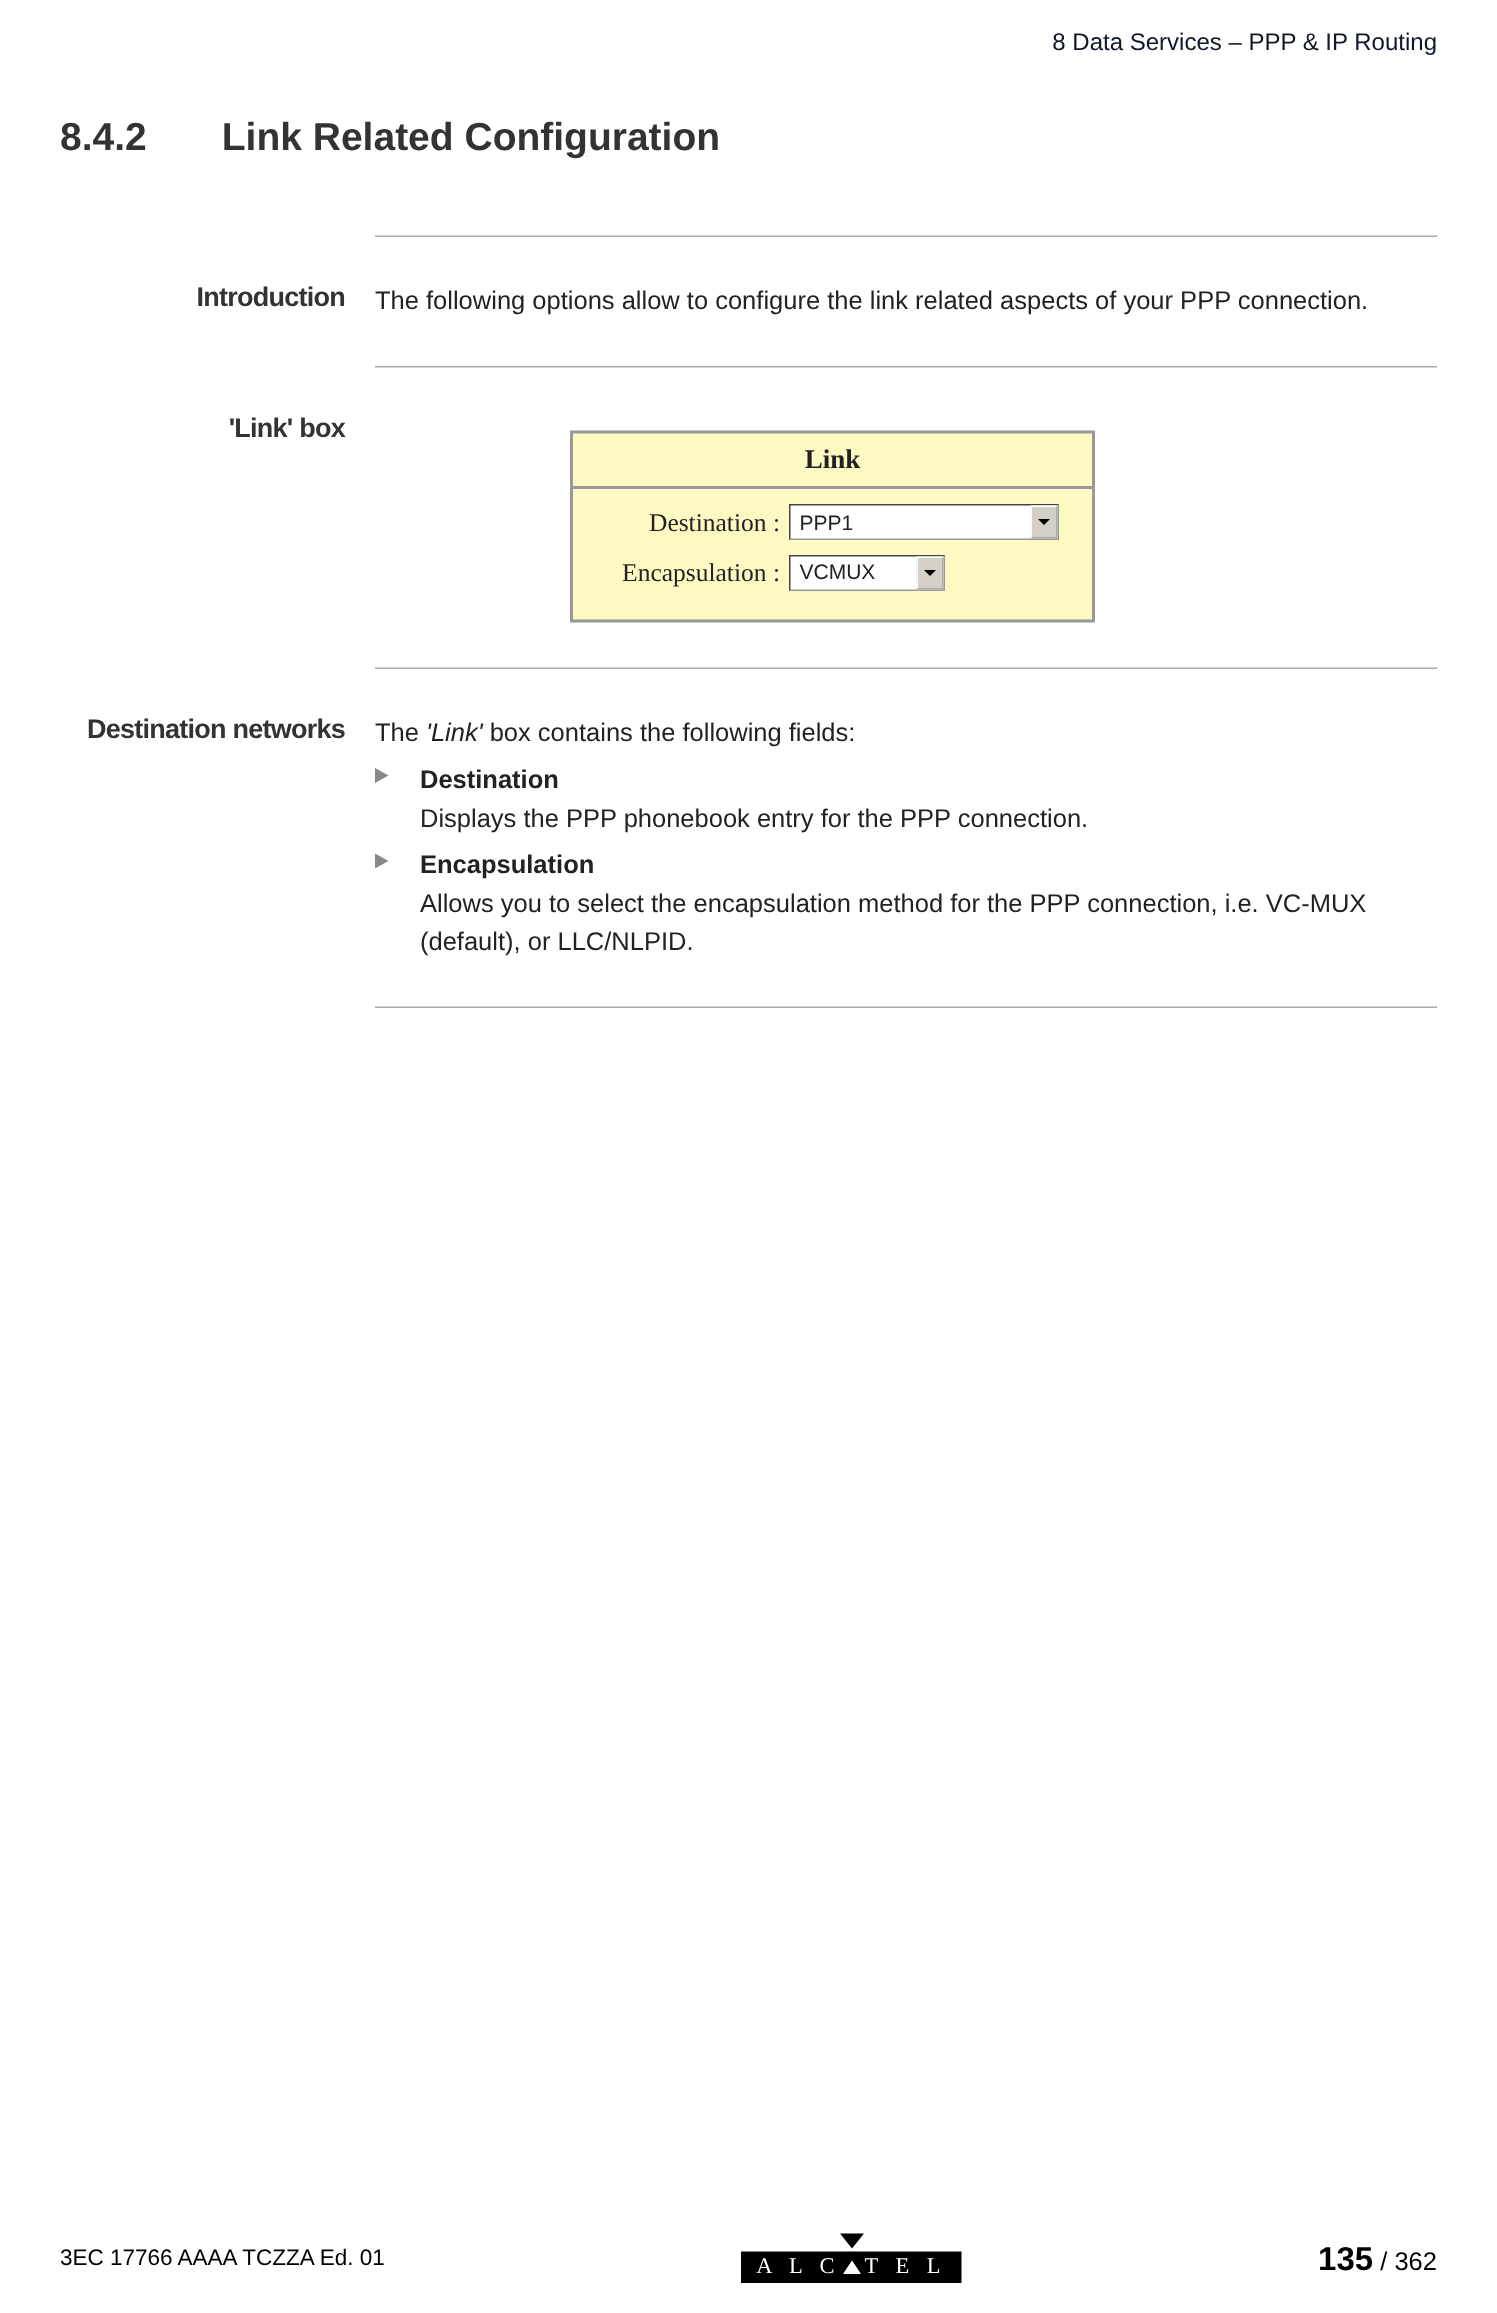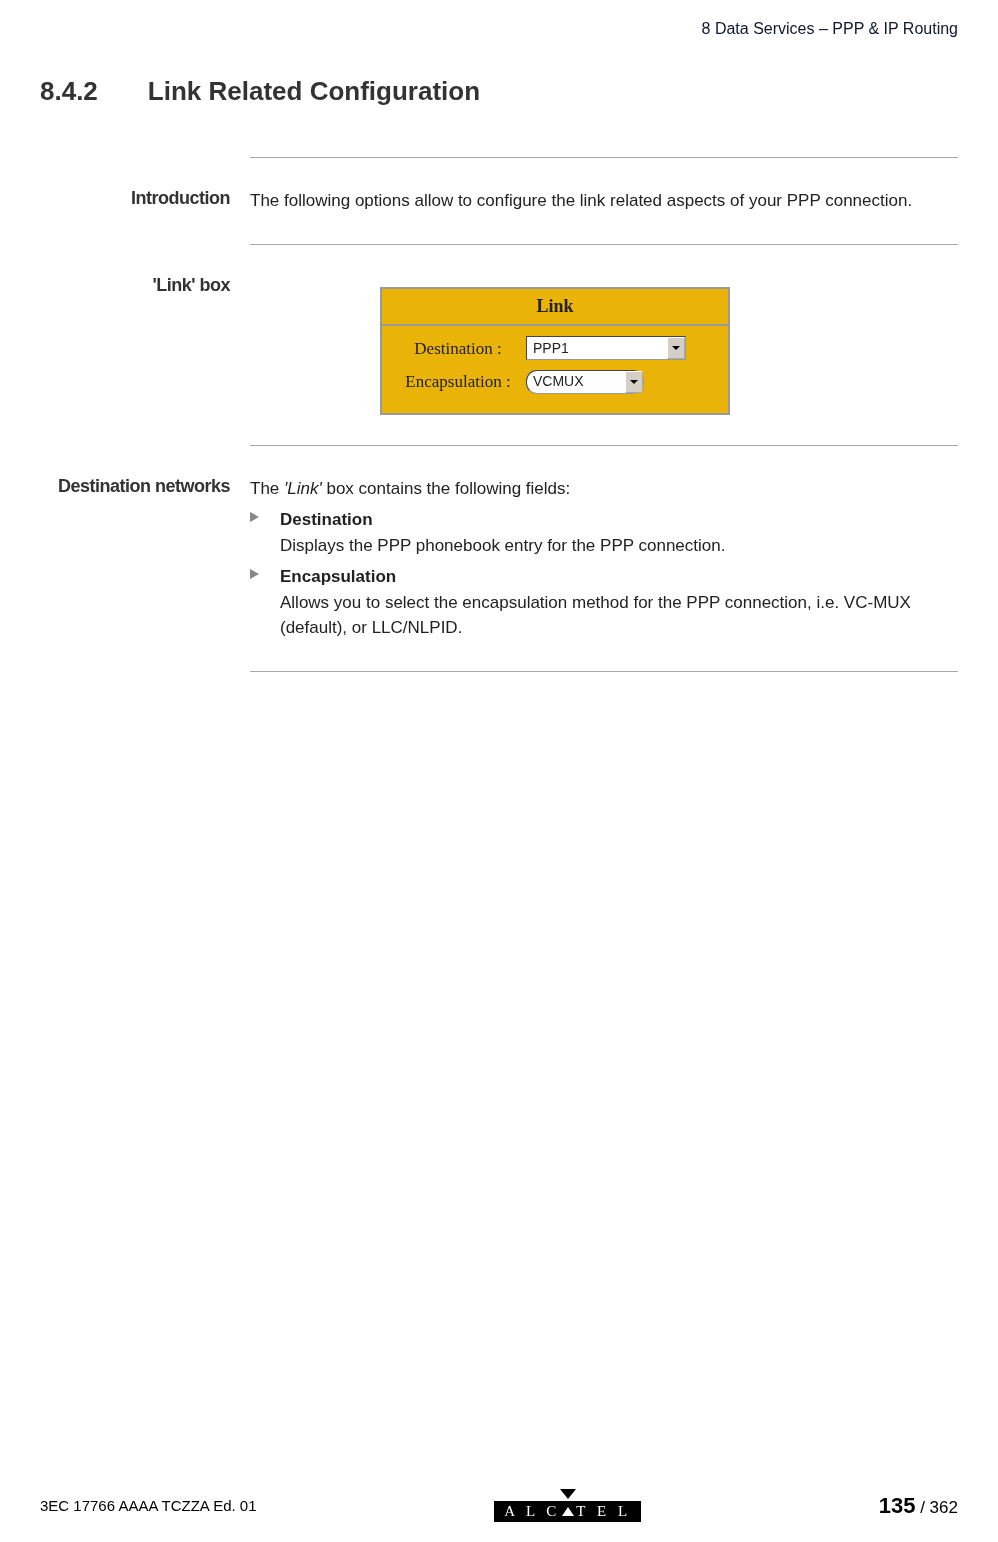--- a/index.html
+++ b/index.html
@@ -67,21 +67,21 @@
     .italic {
       font-style: italic;
     }
     .figure-wrap {
       display: flex;
       margin-top: 12px;
       margin-left: 130px;
     }
     .link-box-outer {
       border: 2px solid #999;
-      background: #eab308;
+      background: #fef9c3;
       width: 350px;
     }
     .link-box-title {
       text-align: center;
       font-family: 'Times New Roman', serif;
       font-size: 18px;
       font-weight: bold;
       padding: 4px 0;
       border-bottom: 2px solid #999;
     }
@@ -89,21 +89,21 @@
       padding: 10px 14px;
     }
     .form-row {
       display: flex;
       align-items: center;
       margin-bottom: 8px;
     }
     .form-label {
       font-family: 'Times New Roman', serif;
       font-size: 17px;
-      text-align: center;
+      text-align: right;
       width: 130px;
       padding-right: 6px;
     }
     .form-select {
       display: inline-flex;
       align-items: center;
       background: #fff;
       border: 1px inset #999;
       height: 24px;
       font-family: Arial, sans-serif;
@@ -121,22 +121,22 @@
       align-items: center;
       justify-content: center;
     }
     .select-arrow {
       width: 0;
       height: 0;
       border-left: 4px solid transparent;
       border-right: 4px solid transparent;
       border-top: 4px solid #000;
     }
-    .select1 { width: 160px; }
-    .select2 { width: 118px; border-radius: 11px; }
+    .select1 { width: 180px; }
+    .select2 { width: 104px; }
     .bullet-item {
       display: flex;
       margin-top: 6px;
     }
     .bullet-marker {
       width: 30px;
       flex-shrink: 0;
       display: flex;
       align-items: flex-start;
       padding-top: 5px;

